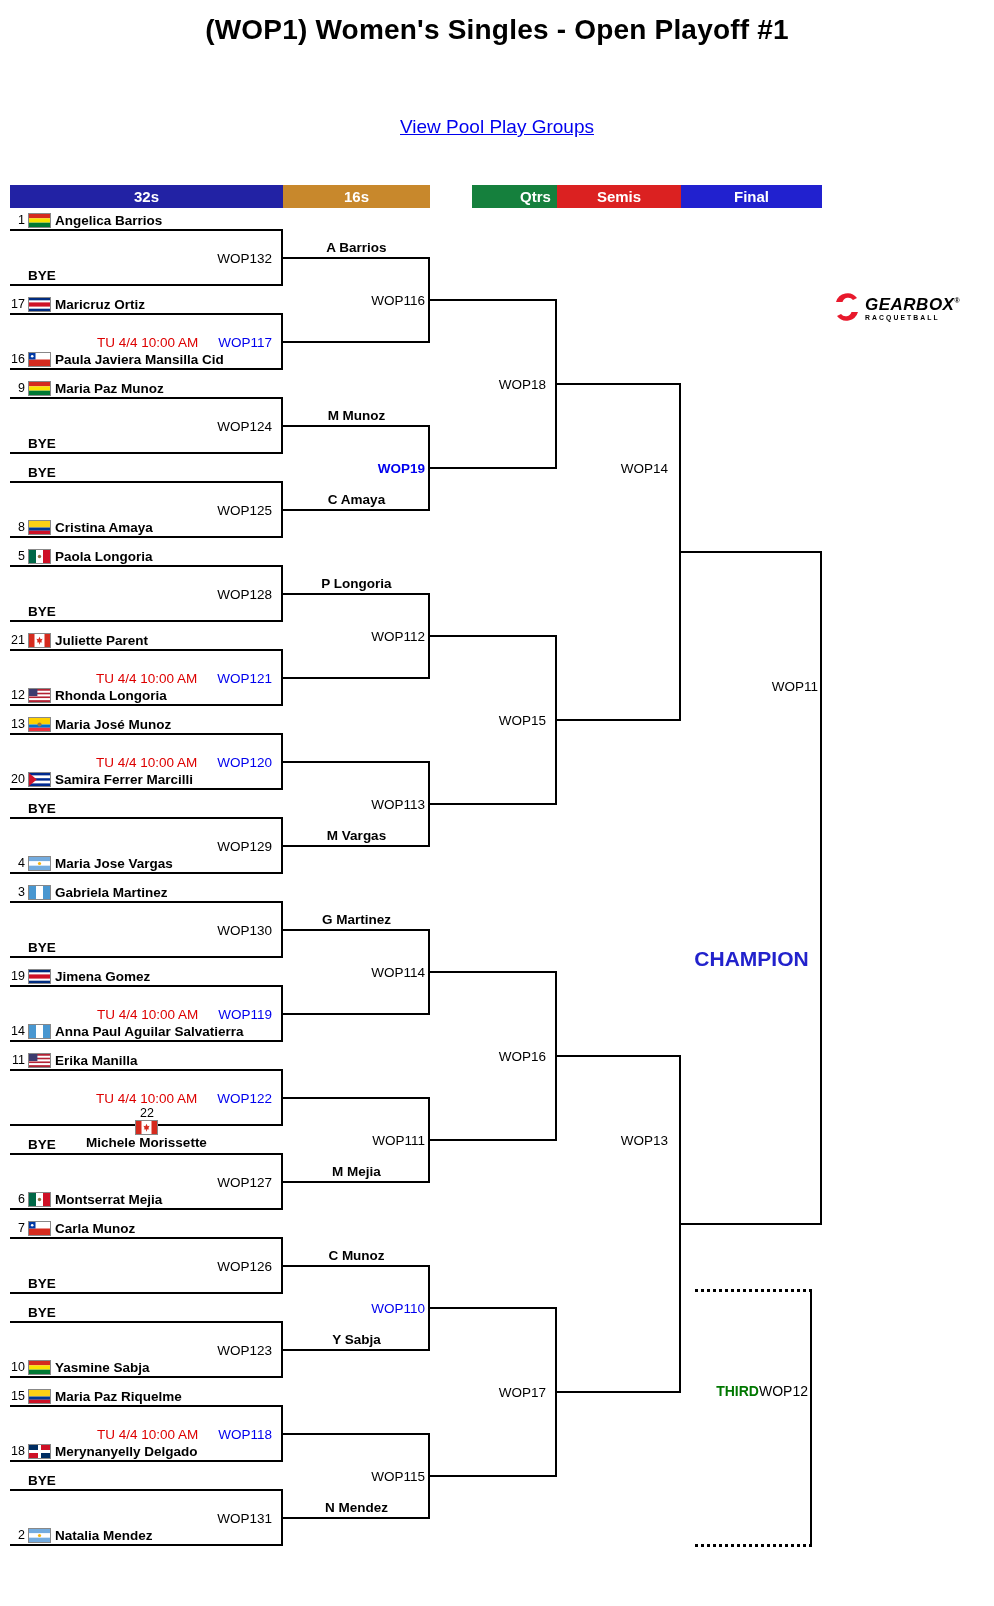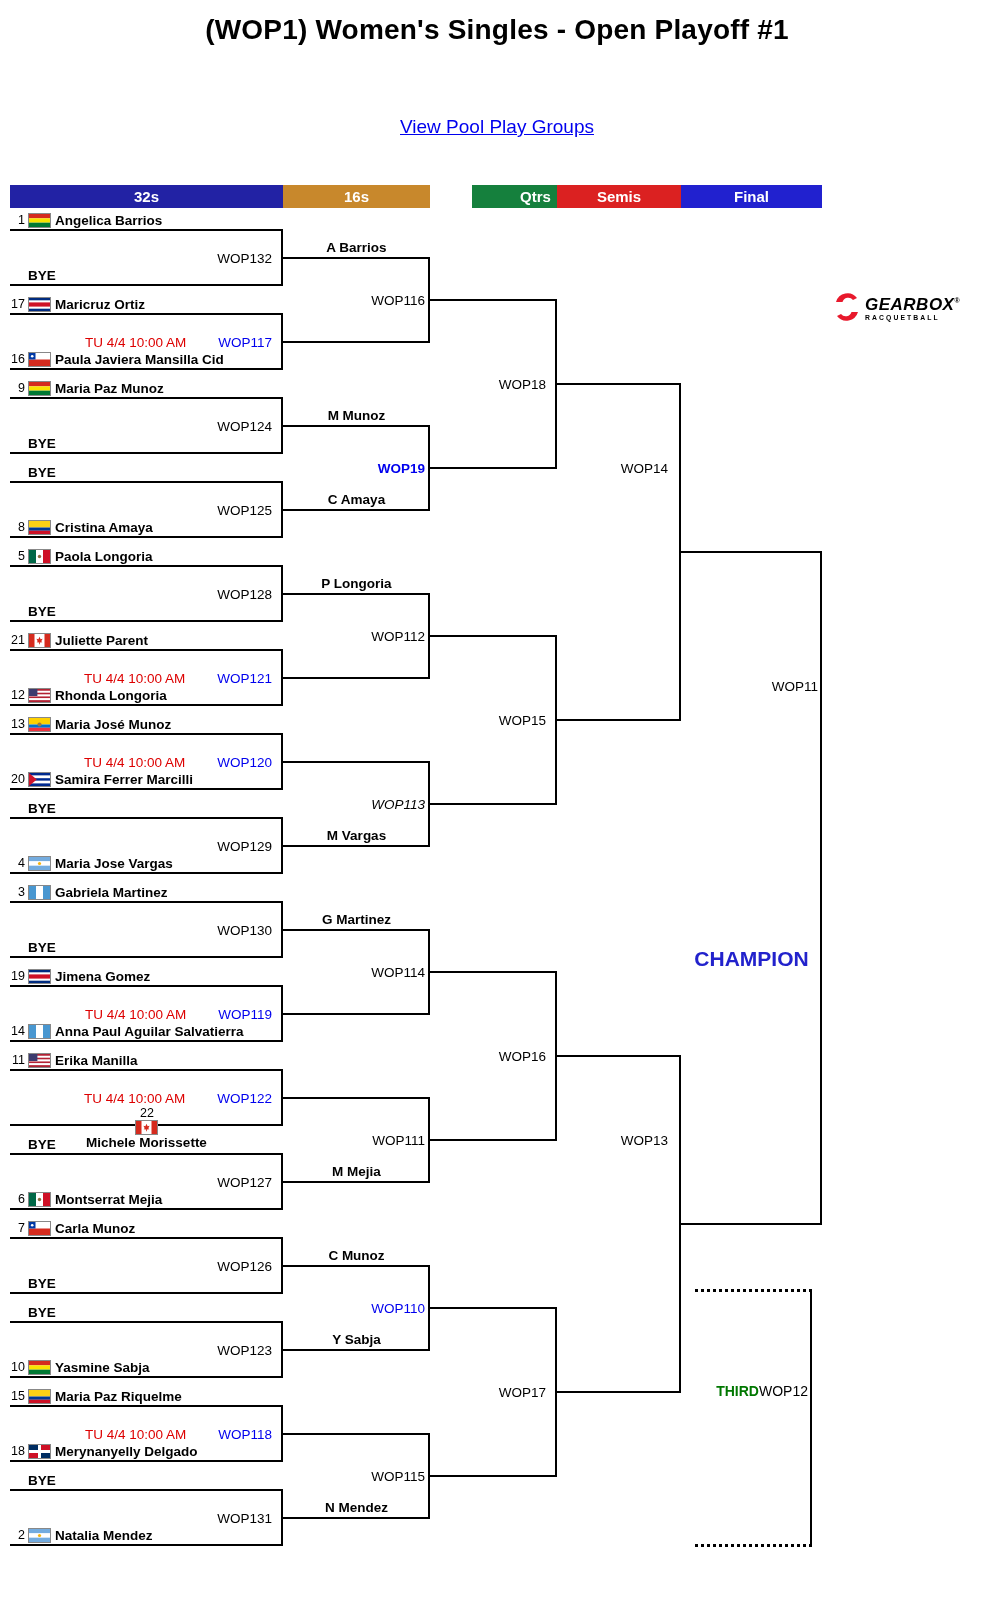--- a/index.html
+++ b/index.html
@@ -18,21 +18,21 @@
   .hline{position:absolute;height:2px;background:var(--line)}
   .hline.dotted{height:0;background:none;border-top:3px dotted var(--line)}
   .vline{position:absolute;width:2px;background:var(--line)}
   .prow{position:absolute;height:18px;display:flex;align-items:center;white-space:nowrap;font-size:13.5px}
   .seed{width:15px;text-align:right;font-size:12.5px;flex:none}
   .flag{width:21px;height:13px;margin:0 4px 0 3px;border:1px solid #888;flex:none;line-height:0;font-size:0;background:#fff}
   .flag svg{display:block}
   .pname{font-weight:bold}
   .bye-indent{margin-left:18px}
   .mlabel{position:absolute;height:18px;line-height:18px;text-align:right;white-space:nowrap;font-size:13.5px}
-  .sched{color:var(--sched);margin-right:32px}
+  .sched{color:var(--sched);margin-right:20px}
   .mlink{color:var(--link)}
   .mnum{color:#000}
   .wname{position:absolute;height:18px;line-height:18px;text-align:center;font-weight:bold;font-size:13.5px}
   .champ{position:absolute;height:26px;line-height:26px;text-align:center;font-weight:bold;font-size:21px;color:var(--champ)}
   .third{position:absolute;height:18px;line-height:18px;text-align:right;white-space:nowrap;font-size:14px}
   .third-word{color:var(--third);font-weight:bold}
 </style>
 </head>
 <body>
 
@@ -447,21 +447,21 @@
       <div class="hline" style="left: 283px; top: 1433px; width: 147px;"></div>
       <div class="hline" style="left: 283px; top: 1517px; width: 147px;"></div>
       <div class="wname" style="left: 283px; top: 1499px; width: 147px;">N Mendez</div>
       <div class="vline" style="left: 428px; top: 257px; height: 86px;"></div>
       <div class="mlabel" style="left: 289px; top: 292px; width: 136px;"><span class="mnum">WOP116</span></div>
       <div class="vline" style="left: 428px; top: 425px; height: 86px;"></div>
       <div class="mlabel" style="left: 289px; top: 460px; width: 136px; font-weight: bold;"><span class="mlink">WOP19</span></div>
       <div class="vline" style="left: 428px; top: 593px; height: 86px;"></div>
       <div class="mlabel" style="left: 289px; top: 628px; width: 136px;"><span class="mnum">WOP112</span></div>
       <div class="vline" style="left: 428px; top: 761px; height: 86px;"></div>
-      <div class="mlabel" style="left: 289px; top: 796px; width: 136px; font-style: italic;"><span class="mnum">WOP113</span></div>
+      <div class="mlabel" style="left: 289px; top: 796px; width: 136px;"><span class="mnum">WOP113</span></div>
       <div class="vline" style="left: 428px; top: 929px; height: 86px;"></div>
       <div class="mlabel" style="left: 289px; top: 964px; width: 136px;"><span class="mnum">WOP114</span></div>
       <div class="vline" style="left: 428px; top: 1097px; height: 86px;"></div>
       <div class="mlabel" style="left: 289px; top: 1132px; width: 136px;"><span class="mnum">WOP111</span></div>
       <div class="vline" style="left: 428px; top: 1265px; height: 86px;"></div>
       <div class="mlabel" style="left: 289px; top: 1300px; width: 136px;"><span class="mlink">WOP110</span></div>
       <div class="vline" style="left: 428px; top: 1433px; height: 86px;"></div>
       <div class="mlabel" style="left: 289px; top: 1468px; width: 136px;"><span class="mnum">WOP115</span></div>
       <div class="hline" style="left: 430px; top: 299px; width: 127px;"></div>
       <div class="hline" style="left: 430px; top: 467px; width: 127px;"></div>

